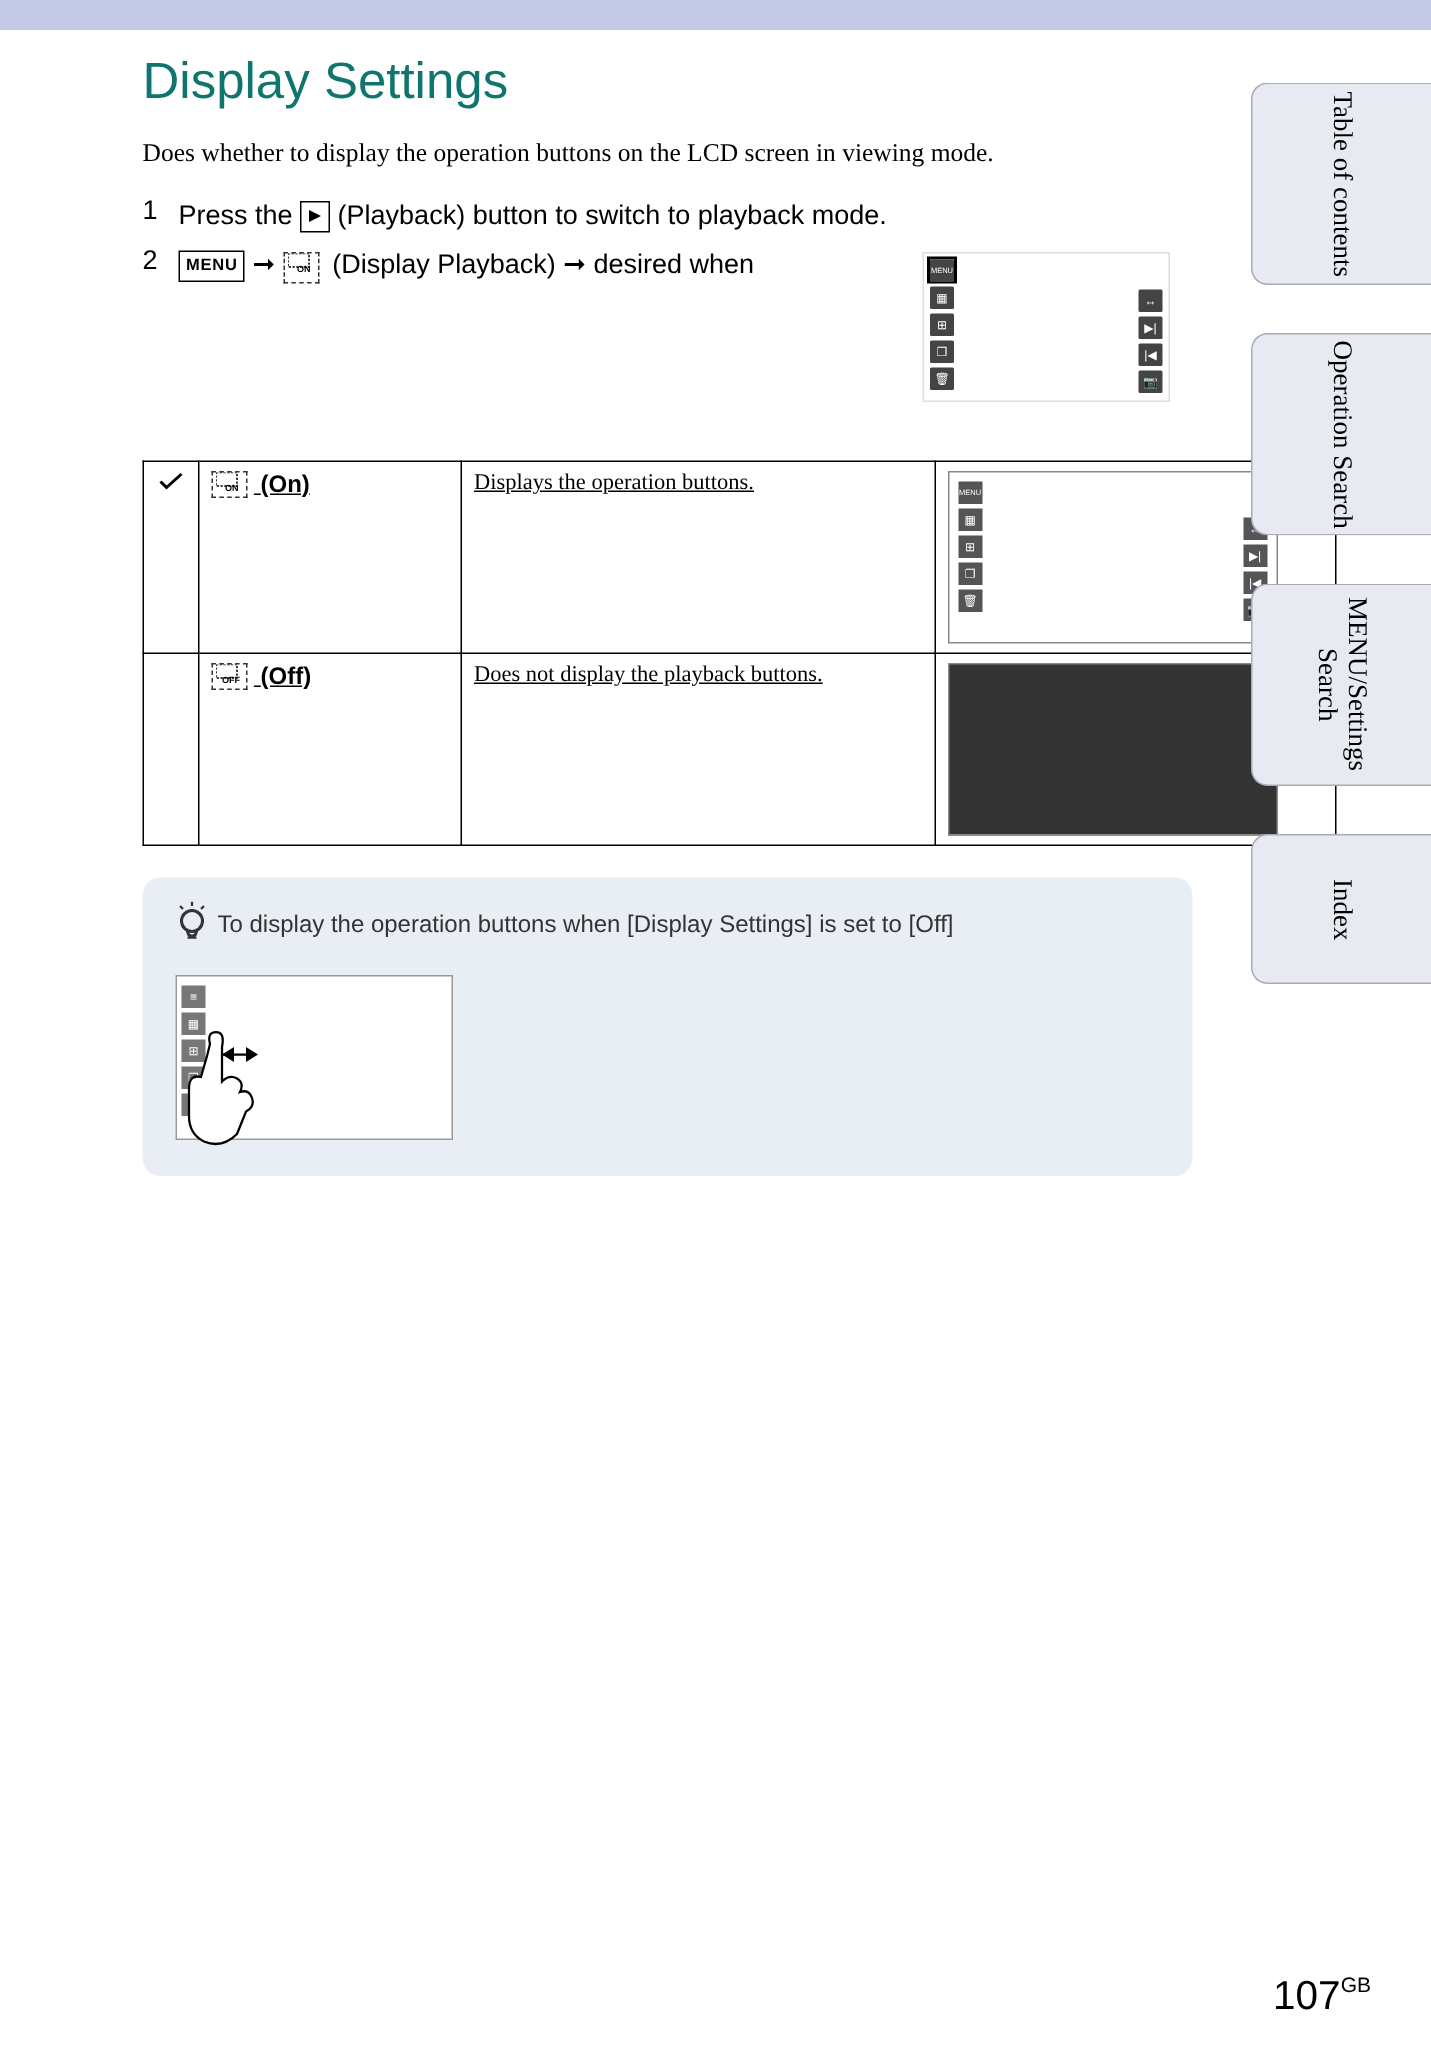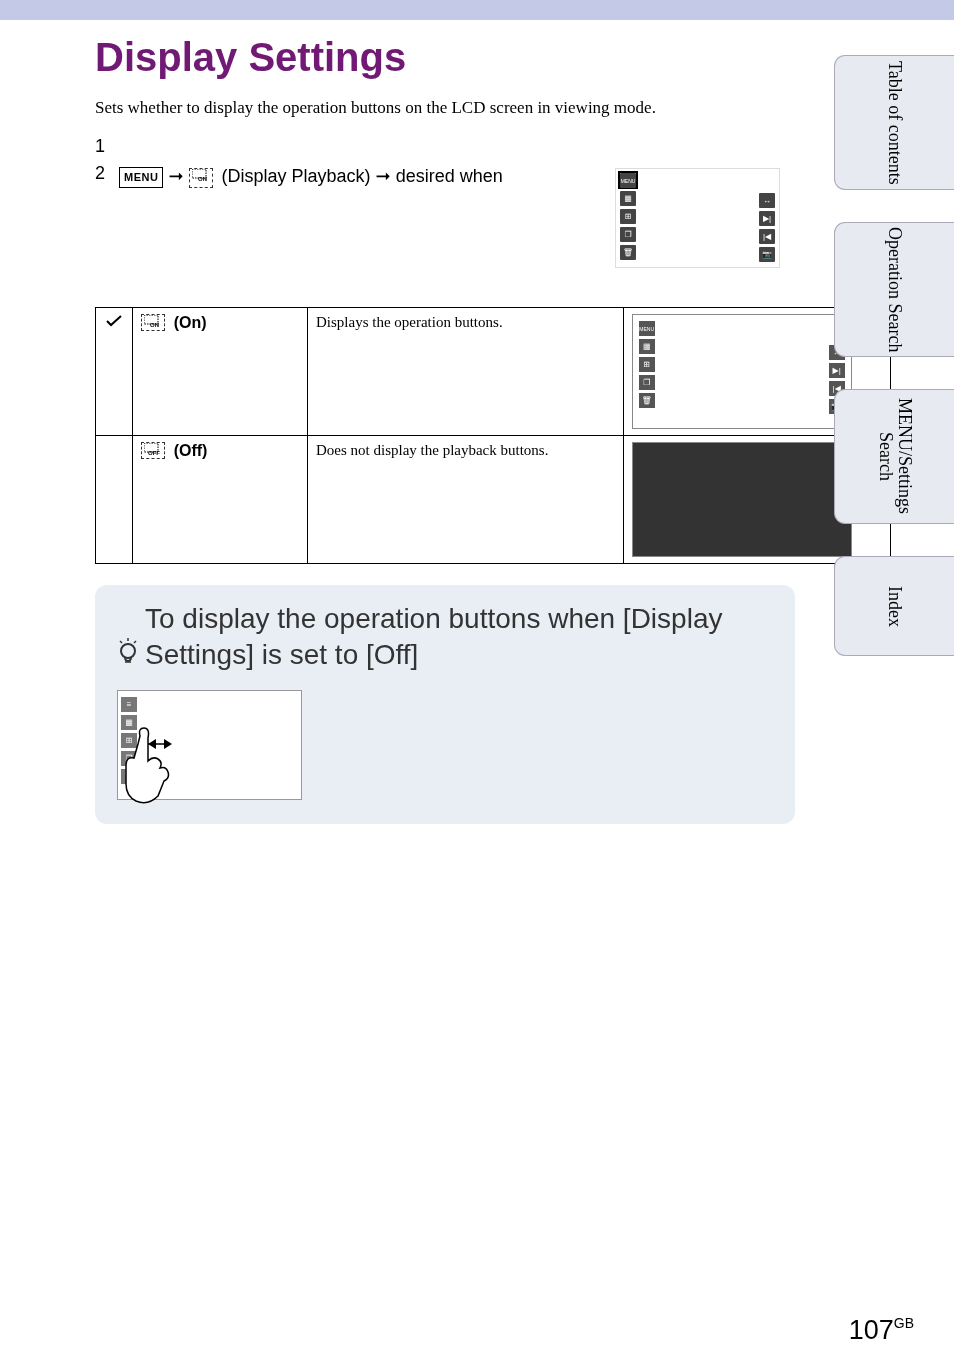--- a/index.html
+++ b/index.html
@@ -18,23 +18,23 @@
       height: 20px;
       background: #c5c9e8;
     }
     .content-area {
       position: absolute;
       top: 35px;
       left: 95px;
       width: 700px;
     }
     .page-title {
-      color: #701a75;
-      font-size: 40px;
-      font-weight: bold;
+      color: #0f766e;
+      font-size: 34px;
+      font-weight: normal;
       margin-bottom: 18px;
     }
     .intro {
       font-size: 17px;
       font-family: "Times New Roman", serif;
       margin-bottom: 18px;
     }
     .steps {
       margin-bottom: 12px;
     }
@@ -101,20 +101,21 @@
       width: 20px;
       height: 18px;
       border: 2px solid #000;
     }
     .options-table {
       position: absolute;
       top: 307px;
       left: 95px;
       width: 796px;
       border-collapse: collapse;
+      text-decoration: underline;
     }
     .options-table td {
       border: 1.5px solid #000;
       vertical-align: top;
       padding: 6px 8px;
     }
     .check-col { width: 28px; text-align: center; }
     .label-col { width: 155px; }
     .label-icon {
       display: inline-block;
@@ -156,23 +157,23 @@
       top: 585px;
       left: 95px;
       width: 700px;
       background: #e9eef4;
       border-radius: 12px;
       padding: 16px 18px 24px 22px;
     }
     .tip-title {
       display: flex;
       gap: 6px;
-      font-size: 28px;
+      font-size: 16px;
       color: #333;
-      align-items: flex-end;
+      align-items: center;
       margin-bottom: 16px;
       line-height: 1.3;
     }
     .tip-bulb { flex-shrink: 0; }
     .tip-body {
       display: flex;
       gap: 30px;
     }
     .tip-illus {
       width: 185px;
@@ -244,24 +245,33 @@
     }
     .arrow { font-family: Arial, sans-serif; }
   </style>
 </head>
 <body>
 
 <div class="top-lavender"></div>
 
 <div class="content-area">
   <h1 class="page-title">Display Settings</h1>
-  <p class="intro">Sets whether to display the operation buttons on the LCD screen in viewing mode.</p>
+  <p class="intro">Does whether to display the operation buttons on the LCD screen in viewing mode.</p>
   <div class="steps">
     <div class="step">
       <div class="step-num">1</div>
+      <div class="step-body">
+        <span>Press the </span>
+        <span class="inline-icon play-box">
+          <svg width="10" height="10" viewBox="0 0 10 10">
+              <polygon points="1,1 9,5 1,9" fill="#000"></polygon>
+            </svg>
+        </span>
+        <span> (Playback) button to switch to playback mode.</span>
+      </div>
     </div>
     <div class="step">
       <div class="step-num">2</div>
       <div class="step-body">
         <span class="inline-icon menu-box">MENU</span>
         <span class="arrow"> ➞ </span>
         <span class="label-icon">
           <svg width="18" height="13" viewBox="0 0 18 13">
               <rect x="0" y="0" width="14" height="9" fill="none" stroke="#000" stroke-dasharray="1.5 1"></rect>
               <text x="6" y="12" font-size="6" font-weight="bold">ON</text>

